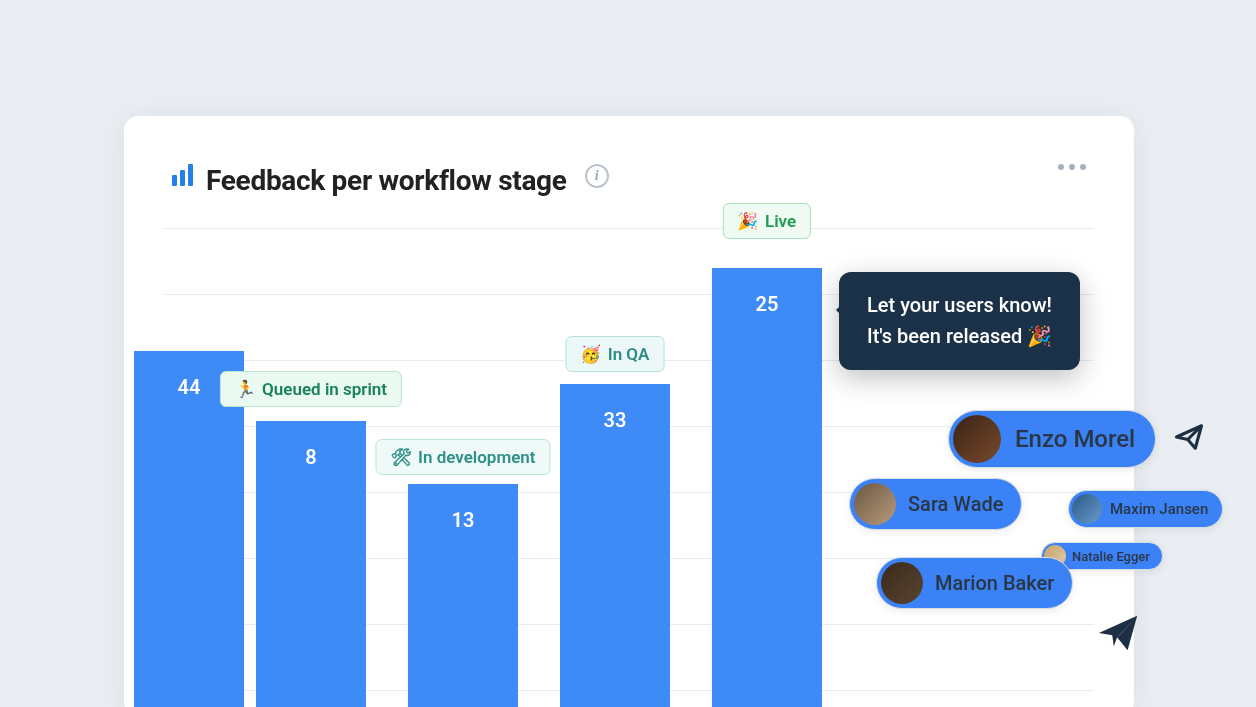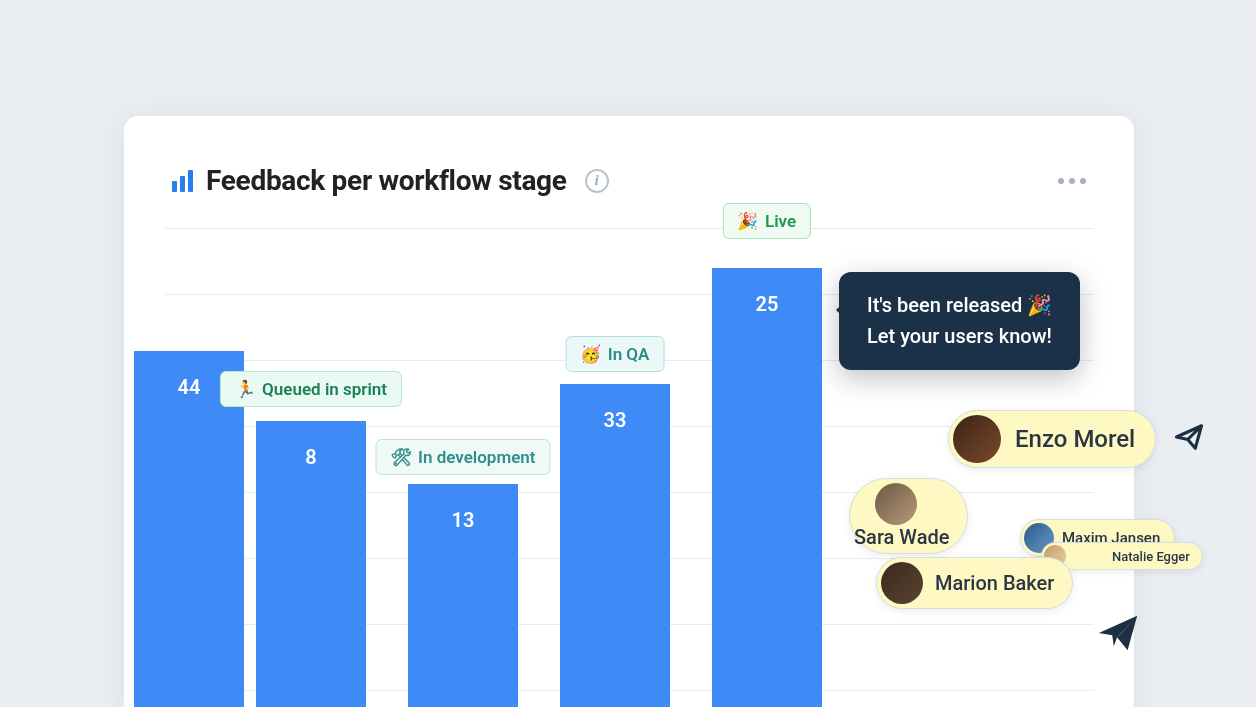--- a/index.html
+++ b/index.html
@@ -16,21 +16,21 @@
       left:124px;
       top:116px;
       width:1010px;
       height:600px;
       background:#fff;
       border-radius:14px;
       box-shadow:0 2px 28px rgba(20,40,70,.07);
     }
     .header{
       display:flex;
-      align-items:center;
+      align-items:flex-start;
       padding:48px 48px 0 48px;
     }
     .title-icon{
       width:22px;
       height:22px;
       margin-right:12px;
       display:flex;
       align-items:flex-end;
       gap:3px;
     }
@@ -131,33 +131,33 @@
       position:absolute;
       left:-13px;
       top:28px;
       border:10px solid transparent;
       border-right-color:#1B3147;
     }
     .user-chip{
       position:absolute;
       display:flex;
       align-items:center;
-      background:#fef9c3;
+      background:#3b82f6;
       border:1px solid #D5DDE5;
       border-radius:999px;
       box-shadow:0 2px 8px rgba(0,0,0,.08);
       text-align:center;
     }
     .chip-lg{padding:4px 20px 4px 4px;font-size:24px;}
     .chip-lg .avatar{width:48px;height:48px;margin-right:14px;}
     .chip-md{padding:4px 18px 4px 4px;font-size:20px;}
     .chip-md .avatar{width:42px;height:42px;margin-right:12px;}
     .chip-sm{padding:3px 14px 3px 3px;font-size:15px;}
     .chip-sm .avatar{width:30px;height:30px;margin-right:8px;}
-    .chip-xs{padding:2px 12px 2px 2px;font-size:13px;gap:40px;}
+    .chip-xs{padding:2px 12px 2px 2px;font-size:13px;}
     .chip-xs .avatar{width:22px;height:22px;margin-right:6px;}
     .user-chip .name{color:#2A3644;font-weight:500;}
     .avatar{
       border-radius:50%;
       display:inline-block;
     }
     .av-a{background:linear-gradient(135deg,#3A2418,#7A4A2A);}
     .av-b{background:linear-gradient(135deg,#6B5843,#B89A7A);}
     .av-c{background:linear-gradient(135deg,#2A5A8A,#6A9ACA);}
     .av-d{background:linear-gradient(135deg,#C4A068,#E6CFA8);}
@@ -232,35 +232,35 @@
       <span>In QA</span>
     </div>
     <div class="stage-pill pill-live" style="left:643px; top:-48px;">
       <span>🎉</span>
       <span>Live</span>
     </div>
   </div>
 </div>
 
 <div class="tooltip" style="left:839px; top:272px;">
+  <div>Let your users know!</div>
   <div>It's been released 🎉</div>
-  <div>Let your users know!</div>
 </div>
 
 <div class="user-chip chip-lg" style="left:948px; top:410px;">
   <span class="avatar av-a"></span>
   <span class="name">Enzo Morel</span>
 </div>
 
-<div class="user-chip chip-md" style="left:849px; top:478px;flex-direction:column;">
+<div class="user-chip chip-md" style="left:849px; top:478px;">
   <span class="avatar av-b"></span>
   <span class="name">Sara Wade</span>
 </div>
 
-<div class="user-chip chip-sm" style="left:1020px; top:490px;margin-top:29px;">
+<div class="user-chip chip-sm" style="left:1068px; top:490px;">
   <span class="avatar av-c"></span>
   <span class="name">Maxim Jansen</span>
 </div>
 
 <div class="user-chip chip-xs" style="left:1041px; top:542px;">
   <span class="avatar av-d"></span>
   <span class="name">Natalie Egger</span>
 </div>
 
 <div class="user-chip chip-md" style="left:876px; top:557px;">

